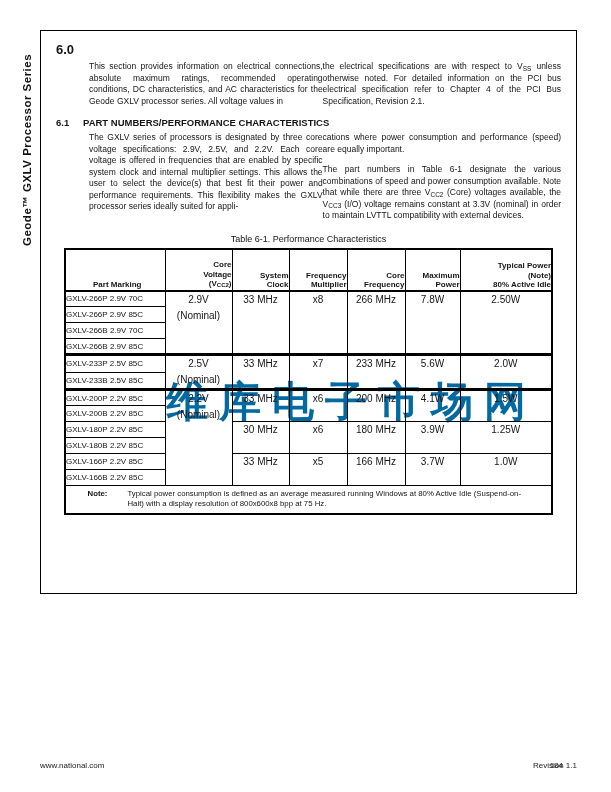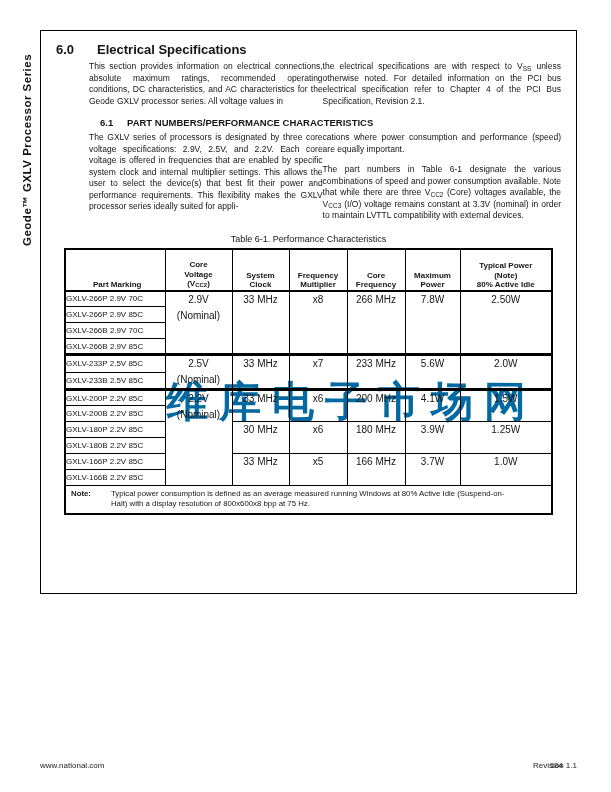--- a/index.html
+++ b/index.html
@@ -23,78 +23,77 @@
   }
   .frame{
     position:absolute;left:40px;top:30px;width:537px;height:564px;
     border:1.5px solid #000;box-sizing:border-box;
     padding:11px 15px 0 15px;z-index:1;
   }
   .sec-head{display:flex;align-items:baseline;font-weight:bold;}
   .sec-head.h60{font-size:13px;}
   .sec-head.h60 .sec-num{width:41px;}
   .sec-head.h61{font-size:9.5px;margin-top:10px;}
-  .sec-head.h61 .sec-num{width:27px;margin-left:44px;}
+  .sec-head.h61 .sec-num{width:27px;}
   .cols{display:flex;justify-content:space-between;margin-top:4px;margin-left:33px;}
   .col{font-size:8.5px;line-height:11.5px;text-align:justify;margin:0;}
   .colL{width:245px;}
   .colR{width:250px;}
   .colR p{margin:0;font-size:8.5px;line-height:11.5px;text-align:justify;}
   .colR p.mt{margin-top:9px;}
   sub{font-size:6.5px;vertical-align:baseline;position:relative;top:1.5px;}
   .table-caption{
     text-align:center;font-weight:normal;font-size:9px;margin-top:12px;margin-bottom:4px;
   }
   table.perf{
     border-collapse:collapse;table-layout:fixed;width:487px;margin:0 auto;
     background:transparent;
   }
   table.perf th,table.perf td{border:1px solid #000;padding:0;}
   table.perf{border:2px solid #000;}
   thead th{
     height:40px;vertical-align:bottom;font-size:8px;font-weight:bold;
-    line-height:9.5px;text-align:center;padding-bottom:3px;
+    line-height:9.5px;text-align:right;padding-bottom:3px;
     border-bottom:2px solid #000 !important;
   }
   thead th.h-part{text-align:center;padding-left:4px;}
   thead sub{font-size:6px;top:1px;}
   tbody tr{height:16px;}
   td.c-part{
     font-size:8px;text-align:left;padding-left:4px;vertical-align:middle;
     white-space:nowrap;
   }
   td.c-volt,td.c-val{font-size:10px;text-align:center;vertical-align:top;}
   .ln{height:16px;line-height:16px;}
   tr.group-start td{border-top:3px solid #000;}
   tbody.note-body td{
     border-top:1.5px solid #000;font-size:7.8px;line-height:10px;
     vertical-align:top;padding:3px 5px 4px 5px;
   }
-  .note-flex{display:flex;gap:9px;}
+  .note-flex{display:flex;gap:9px;justify-content:center;}
   .note-label{font-weight:bold;white-space:nowrap;}
   .note-text{max-width:402px;margin-left:11px;}
   .footer{
     position:absolute;left:40px;top:761px;width:537px;
     display:flex;justify-content:space-between;align-items:baseline;
     font-size:8px;color:#222;
   }
   .footer .f-center{position:absolute;left:0;right:14px;text-align:right;}
 </style>
 </head>
 <body>
 
 <div class="watermark">维库电子市场网</div>
 
 <div class="sidebar-title">Geode™ GXLV Processor Series</div>
 
 <div class="frame">
 
   <div class="sec-head h60">
     <span class="sec-num">6.0</span>
-    <span>Electrical Specifications</span>
   </div>
 
   <div class="cols">
     <p class="col colL">This section provides information on electrical connections, absolute maximum ratings, recommended operating conditions, DC characteristics, and AC characteristics for the Geode GXLV processor series. All voltage values in</p>
     <p class="col colR"><span>the electrical specifications are with respect to V</span><sub>SS</sub><span> unless otherwise noted. For detailed information on the PCI bus electrical specification refer to Chapter 4 of the PCI Bus Specification, Revision 2.1.</span></p>
   </div>
 
   <div class="sec-head h61">
     <span class="sec-num">6.1</span>
     <span>PART NUMBERS/PERFORMANCE CHARACTERISTICS</span>

